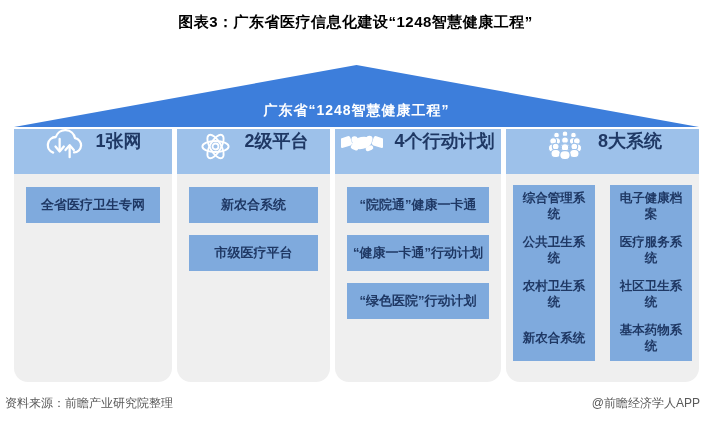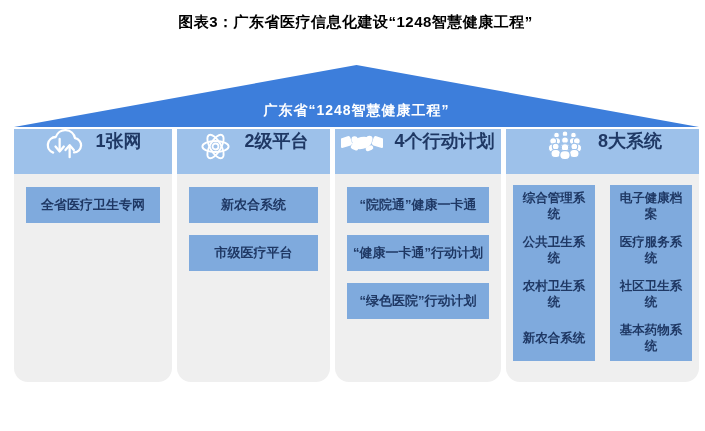--- a/index.html
+++ b/index.html
@@ -164,13 +164,17 @@
             <div class="item-box">医疗服务系统</div>
             <div class="item-box">农村卫生系统</div>
             <div class="item-box">社区卫生系统</div>
             <div class="item-box">新农合系统</div>
             <div class="item-box">基本药物系统</div>
           </div>
         </div>
       </div>
   </div>
 
+  <div class="footer">
+    <span>资料来源：前瞻产业研究院整理</span>
+    <span>@前瞻经济学人APP</span>
+  </div>
 </div>
 
 </body></html>

